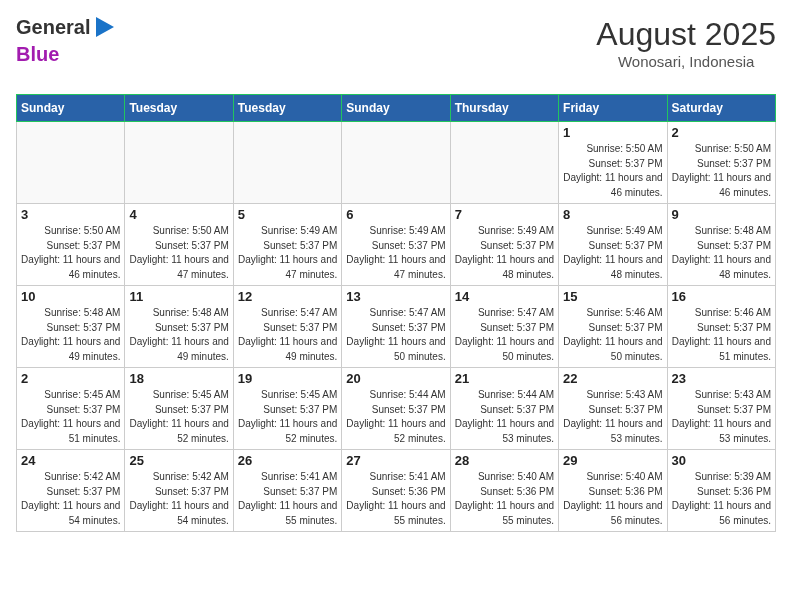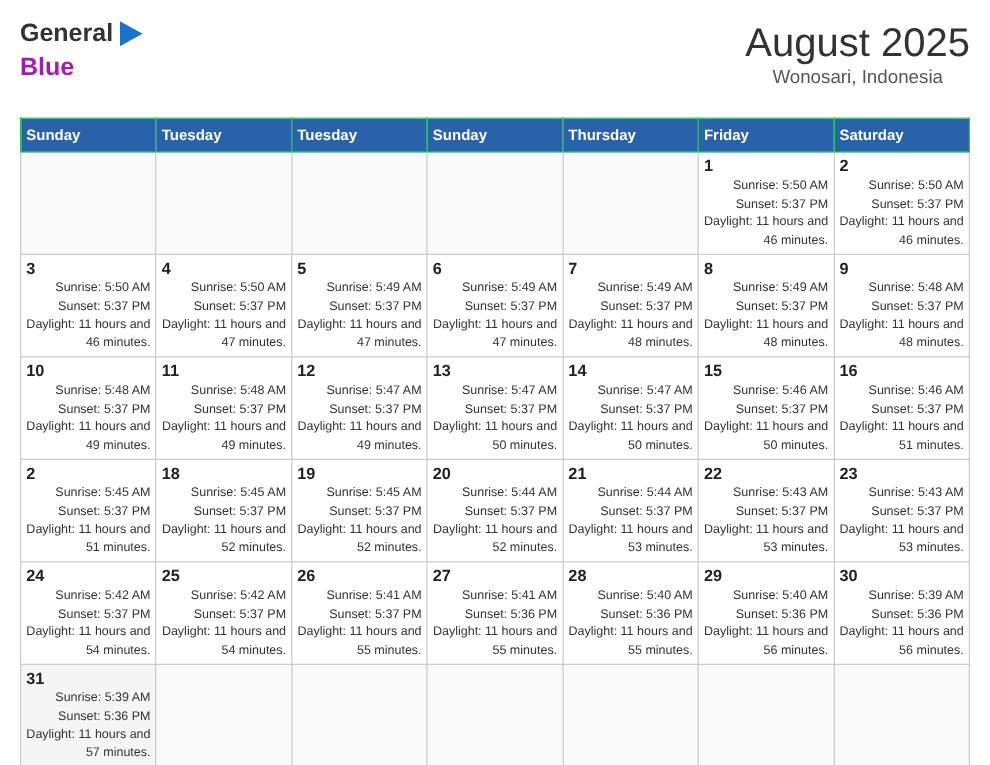--- a/index.html
+++ b/index.html
@@ -325,35 +325,20 @@
 and 56 minutes.</div>
         </td>
         <td>
           <span class="day-num">30</span>
           <div class="day-info">Sunrise: 5:39 AM
 Sunset: 5:36 PM
 Daylight: 11 hours
 and 56 minutes.</div>
         </td>
       </tr>
-      <tr class="last-row">
-        <td>
-          <span class="day-num">31</span>
-          <div class="day-info">Sunrise: 5:39 AM
-Sunset: 5:36 PM
-Daylight: 11 hours
-and 57 minutes.</div>
-        </td>
-        <td class="empty"></td>
-        <td class="empty"></td>
-        <td class="empty"></td>
-        <td class="empty"></td>
-        <td class="empty"></td>
-        <td class="empty"></td>
-      </tr>
     </tbody>
 </table>
 
 <style>
   .logo {
     flex-direction: column;
     align-items: flex-start;
   }
   .logo-wrapper {
     display: flex;

